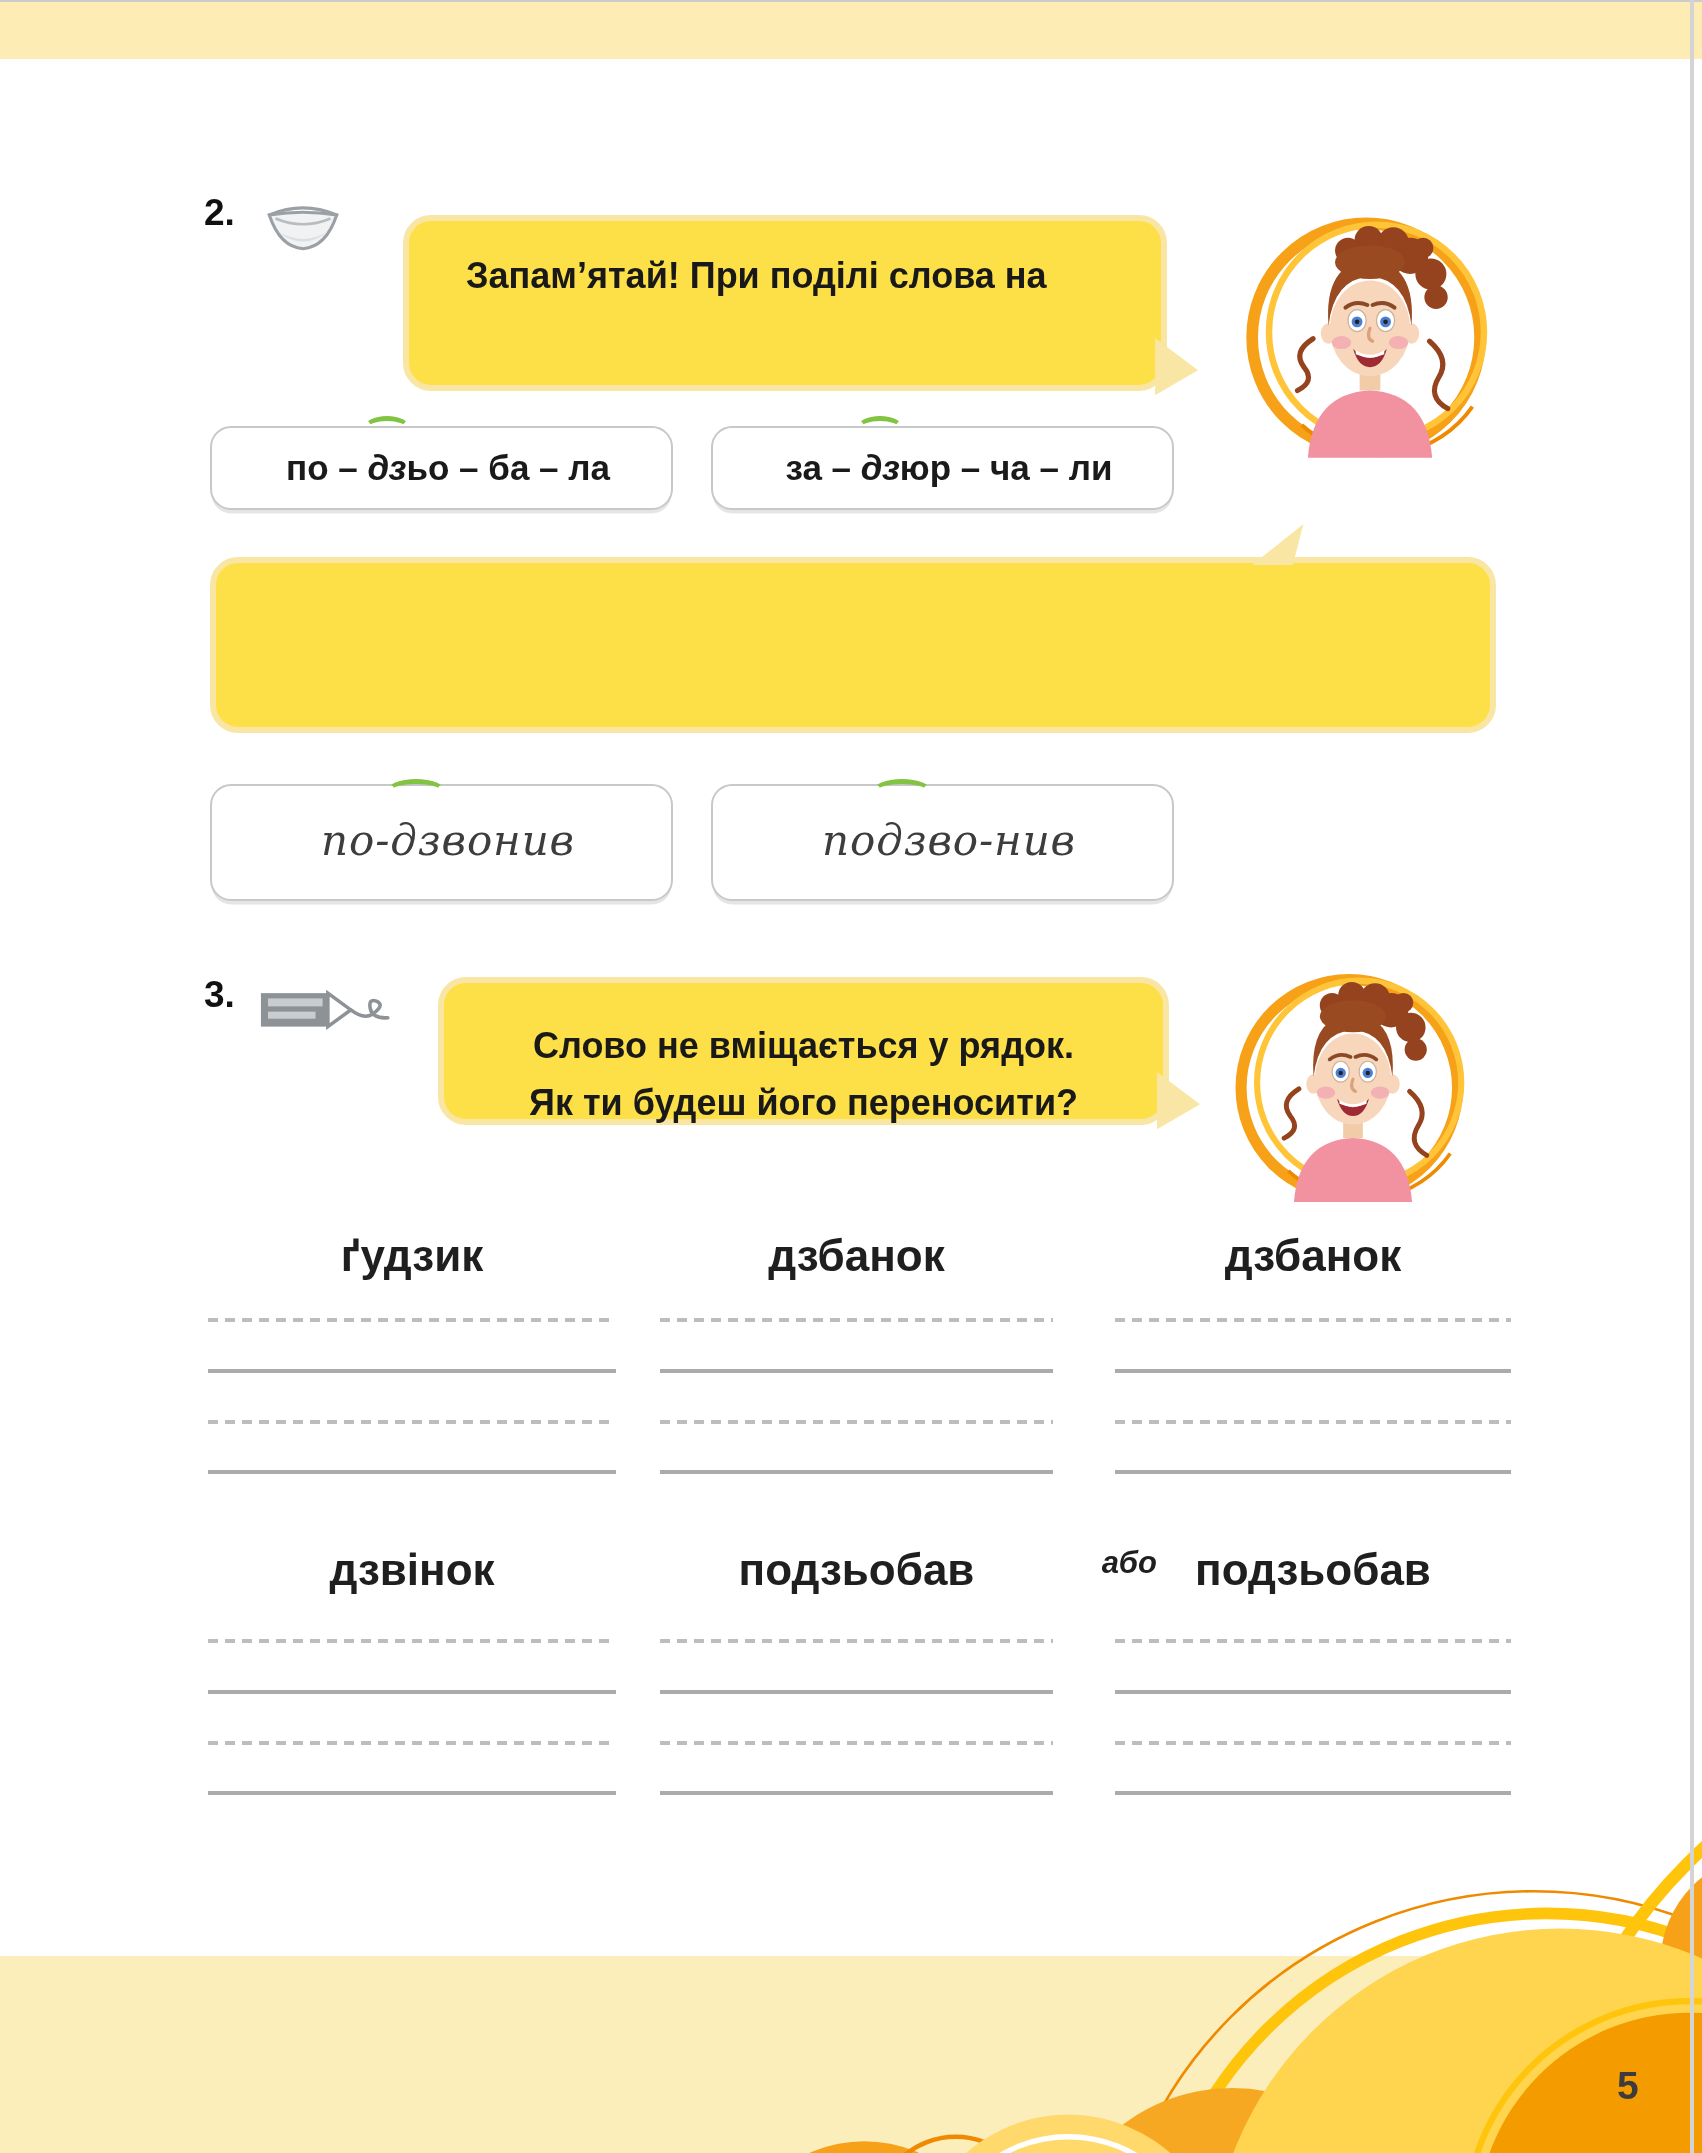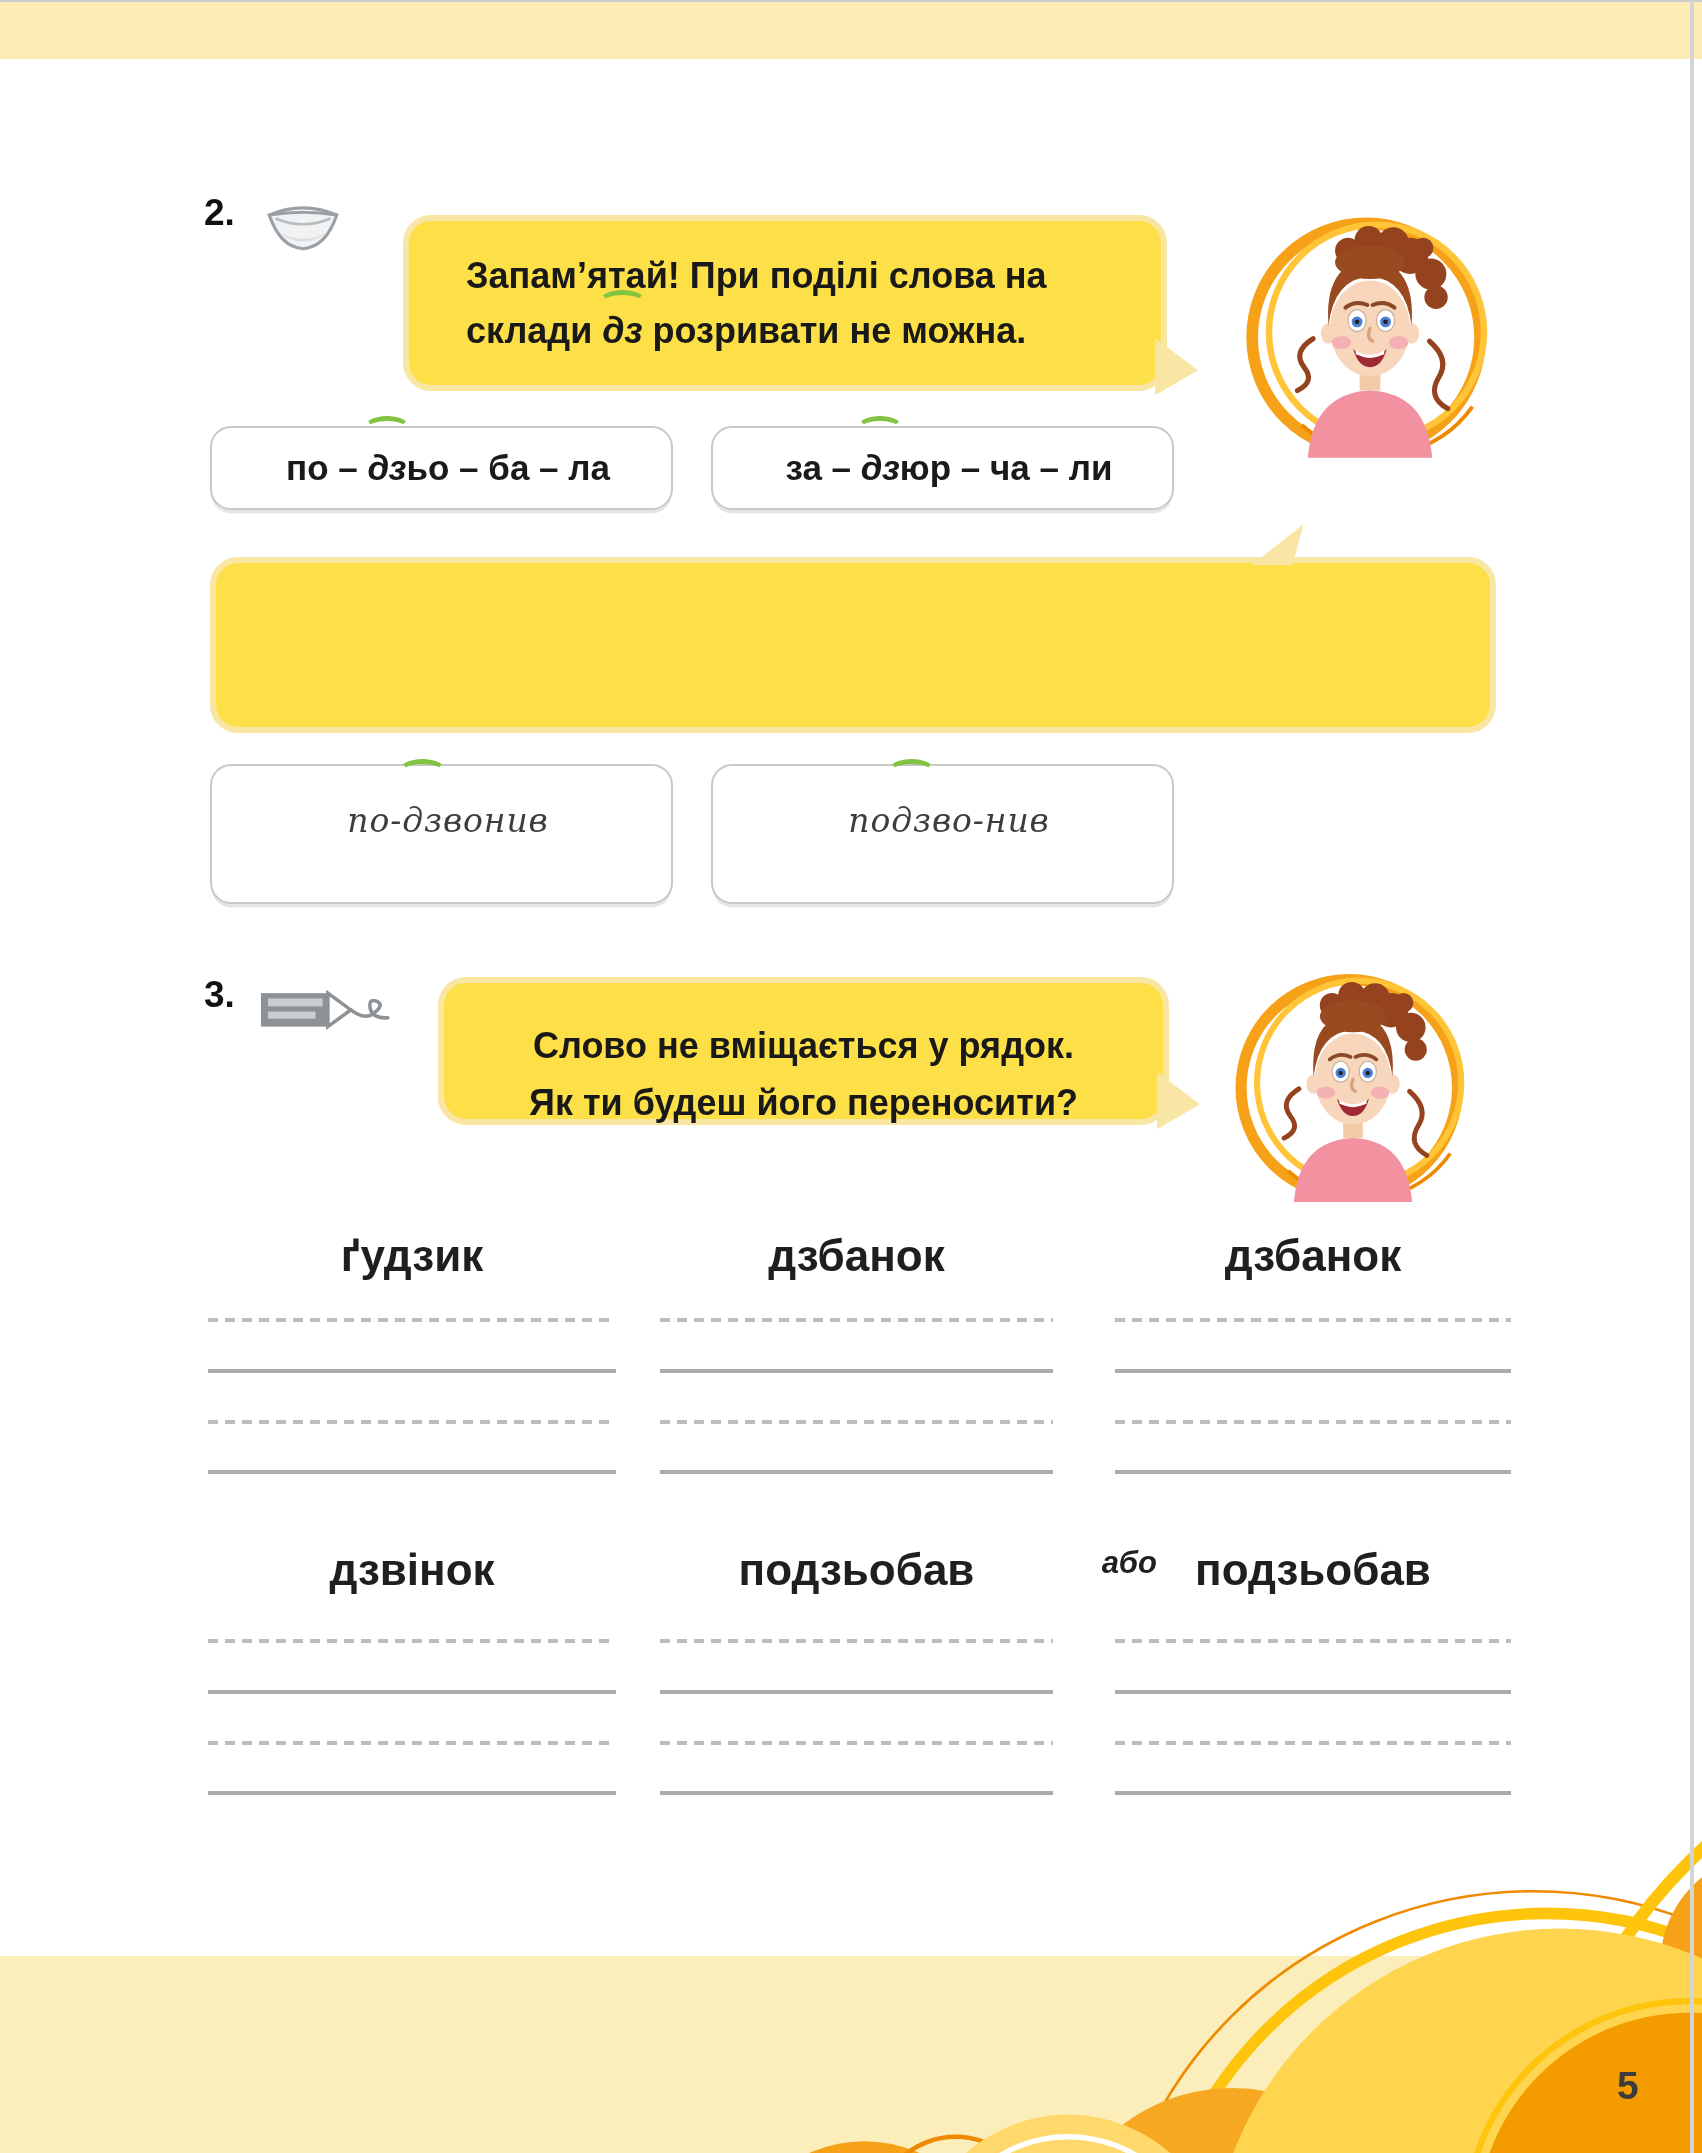--- a/index.html
+++ b/index.html
@@ -28,22 +28,22 @@
     content:"";position:absolute;left:-3.5px;right:-3.5px;top:-12.4px;height:15px;
     border:4.4px solid transparent;border-top:5.3px solid #82C341;border-radius:50%;
   }
   
   .wbox{
     background:#ffffff;border:2.7px solid #C8C8C8;border-radius:21px;box-sizing:border-box;
     box-shadow:0 5.3px 0 -1.8px rgba(0,0,0,0.10);
     text-align:center;font-weight:bold;font-size:35px;color:#1a1a1a;padding-left:13px;
   }
   .syl{line-height:79px;height:84px;}
-  .cur{height:140px;line-height:110px;font-family:"DejaVu Serif",serif;font-style:italic;
-       font-weight:normal;font-size:33px;color:#3d3d3d;letter-spacing:0.9px;}
+  .cur{height:117px;line-height:110px;font-family:"DejaVu Serif",serif;font-style:italic;
+       font-weight:normal;font-size:42px;color:#3d3d3d;letter-spacing:0.9px;margin-top:20px;}
   .cur .dz{font-style:italic;}
   .cur .dz::before{top:-7px;}
   
   .pword{font-size:44px;font-weight:bold;text-align:center;color:#1f1f1f;}
   .conj{font-size:31px;font-weight:bold;font-style:italic;text-align:right;color:#1f1f1f;}
   
   .wline-d{height:3.5px;background:repeating-linear-gradient(90deg,#bdbdbd 0 9.8px,transparent 9.8px 17px);}
   .wline-s{height:4.4px;background:#ababab;}
   
   #pgnum{left:1617px;top:2064px;font-size:39px;font-weight:bold;color:#3c3c3c;z-index:40;}
@@ -117,23 +117,20 @@
     <path d="M18,37 Q46,53 74,37 Q60,48 46,48 Q32,48 18,37 Z" fill="#D7DADC" opacity="0.85"></path>
   </svg>
 
   <div class="abs bubble" style="left:403px;top:215px;width:764px;height:176px">
     <svg class="pointer" style="right:-37px;top:117px" width="43" height="59" viewBox="0 0 48 66">
       <polygon points="0,0 48,36 0,64" fill="#FAE6A4"></polygon>
     </svg>
     <div class="btxt" style="padding:26.6px 32px 0 57px">
       <div>
         <span>Запам’ятай! При поділі слова на</span>
-      </div>
-      <div>
-        <span>склади </span><span class="dz">дз</span><span> розривати не можна.</span>
       </div>
     </div>
   </div>
 
   <svg class="abs" style="left:1238px;top:204px" width="264" height="259" viewBox="0 0 200 200">
     <use href="#girl-avatar"></use>
   </svg>
 
   <div class="abs wbox syl" style="left:210px;top:426px;width:463px">
     <span>по – </span><span class="dz">дз</span><span>ьо – ба – ла</span>

